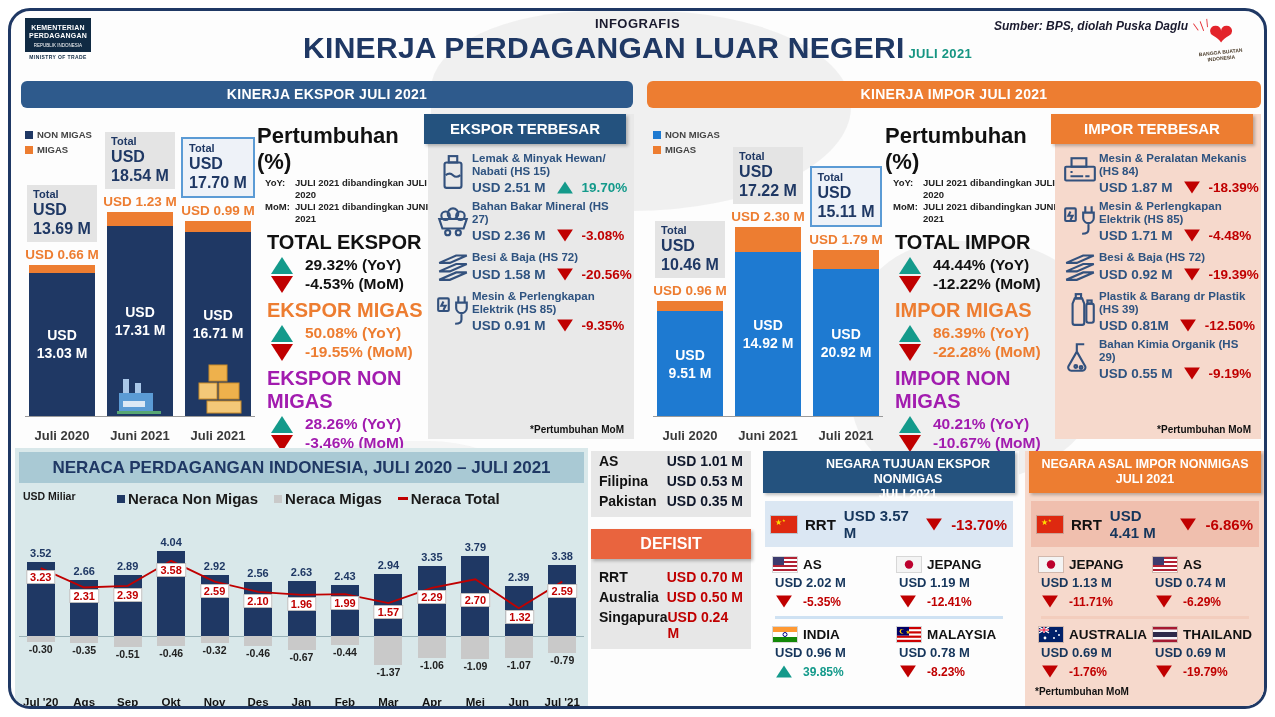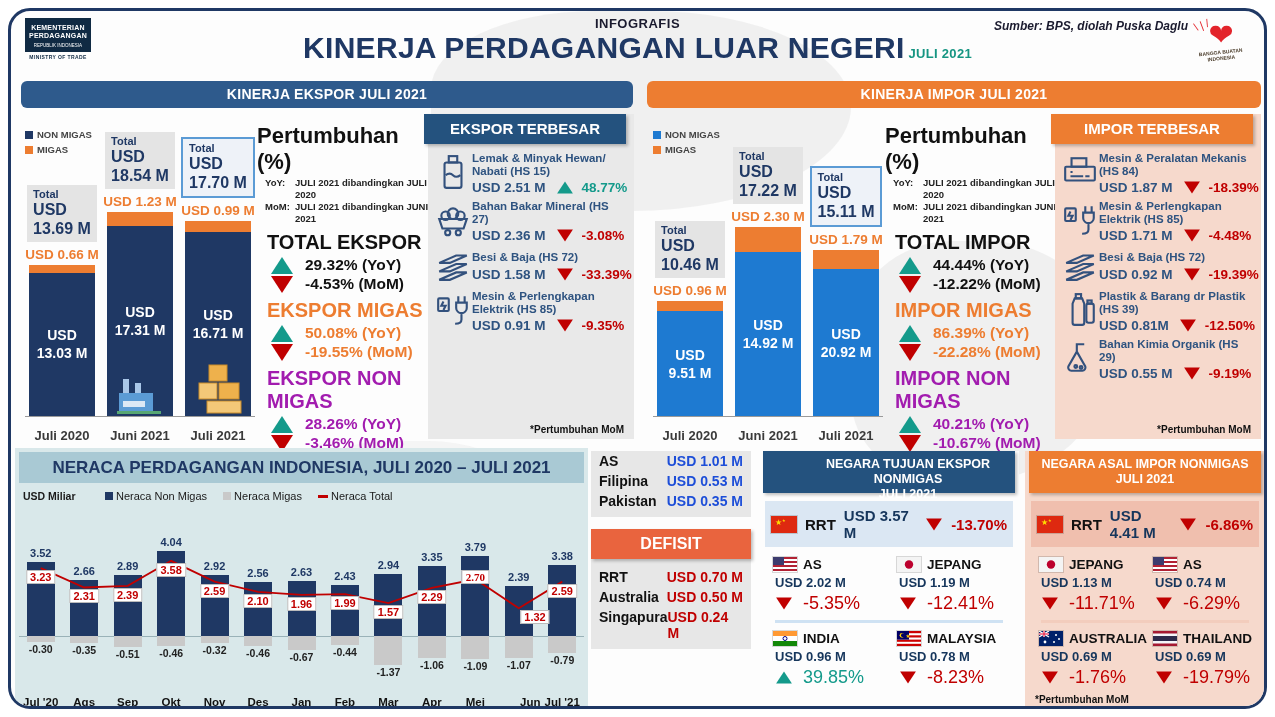--- a/index.html
+++ b/index.html
@@ -76,62 +76,62 @@
   .pval-row { display:flex; align-items:center; margin-top:2px; }
   .pval { font-size:13.5px; font-weight:bold; color:#2e5380; margin-right:8px; white-space:nowrap; }
   .ppct { font-size:13.5px; font-weight:bold; margin-left:6px; }
   .ppct.up { color:#149a8b; } .ppct.down { color:#c00000; }
   .footnote { position:absolute; right:10px; bottom:4px; font-size:10px; font-weight:bold; color:#111; }
 
   
   #balance { position:absolute; left:4px; top:437px; width:573px; height:262px; background:#d9e8ea; }
   #balance-title { position:absolute; left:4px; top:4px; right:4px; height:31px; background:#a9c9d4; color:#1f3864; font-size:17px; font-weight:bold; text-align:center; line-height:31px; }
   #balance-unit { position:absolute; left:8px; top:42px; font-size:10.5px; font-weight:bold; color:#1a1a1a; }
-  #balance-legend { position:absolute; left:90px; top:42px; display:flex; font-size:11px; font-weight:normal; color:#1a1a1a; }
+  #balance-legend { position:absolute; left:102px; top:42px; display:flex; font-size:15px; font-weight:bold; color:#1a1a1a; }
   #balance-legend .li { display:flex; align-items:center; margin-right:16px; }
   #balance-legend .sw { width:8px; height:8px; margin-right:3px; }
   #balance-legend .dash { width:10px; height:3px; margin-right:3px; }
   #balance-plot { position:absolute; left:4px; top:60px; width:565px; height:180px; }
   #balance-plot .nbar { position:absolute; width:28px; }
   .nm-label { position:absolute; width:44px; text-align:center; font-size:11px; font-weight:bold; color:#1f3864; }
   .mg-label { position:absolute; width:44px; text-align:center; font-size:10.5px; font-weight:bold; color:#222; }
   .tot-label { position:absolute; background:#fff; border:1px solid #bbb; color:#c00000; font-size:11px; font-weight:bold; padding:0 3px; transform:translate(-50%,-50%); z-index:4; }
   #balance-xlabels { position:absolute; left:4px; bottom:2px; width:565px; display:flex; }
   #balance-xlabels .xl { text-align:center; font-size:11.5px; font-weight:bold; color:#111; }
 
   
   #sd { position:absolute; left:580px; top:440px; width:160px; }
   .sd-block { margin-bottom:12px; background:#e7e7e7; padding-bottom:6px; }
   .sd-header { height:30px; color:#fff; font-size:16px; font-weight:bold; text-align:center; line-height:30px; margin:0 0 8px; box-shadow:2px 2px 3px rgba(0,0,0,.25); }
   #surplus .sd-header { background:#4a7e8c; }
   #deficit .sd-header { background:#e9643e; }
   .sd-row { display:flex; justify-content:space-between; padding:2px 8px; font-size:14px; font-weight:bold; }
   .sd-row .c { color:#111; }
-  #surplus .v { color:#1d4ed8;text-align:center; } #deficit .v { color:#c00000; }
+  #surplus .v { color:#0f172a;text-align:center; } #deficit .v { color:#c00000; }
 
   
   .country-panel { position:absolute; top:440px; height:262px; }
   #dest-panel { left:748px; width:260px; background:#fdfdfd; }
   #orig-panel { left:1014px; width:240px; background:#f6d9cc; }
   .cp-header { height:42px; color:#fff; font-size:12.5px; font-weight:bold; text-align:center; padding-top:6px; line-height:15px; box-shadow:2px 2px 3px rgba(0,0,0,.25); margin:0 4px; }
   #dest-panel .cp-header { background:#24527e;padding-left:38px; }
   #orig-panel .cp-header { background:#ed7d31; }
   .feat { display:flex; align-items:center; margin:8px 6px 4px; padding:6px 6px; }
   #dest-panel .feat { background:#dbe7f3; }
   #orig-panel .feat { background:#f0bfae; }
   .feat .cname { font-size:15px; font-weight:bold; color:#111; margin:0 8px 0 8px; }
   .feat .cval { font-size:15px; font-weight:bold; color:#16365c; margin-right:8px; }
   .feat .cpct { font-size:15px; font-weight:bold; color:#c00000; margin-left:6px; }
   .cgrid { display:flex; flex-wrap:wrap; padding:0 6px; }
   .citem { width:50%; padding:6px 2px 4px 8px; }
   .citem .crow1 { display:flex; align-items:center; }
   .citem .cname { font-size:13.5px; font-weight:bold; color:#111; margin-left:6px; }
   .citem .cval { font-size:13px; font-weight:bold; color:#16365c; margin:3px 0 3px 2px; }
   .citem .cpct-row { display:flex; align-items:center; }
-  .citem .cpct { font-size:18px; font-weight:normal; margin-left:8px; }
+  .citem .cpct { font-size:12px; font-weight:bold; margin-left:8px; }
   .cpct.down { color:#c00000; } .cpct.up { color:#149a8b; }
   .divider { height:3px; margin:2px 10px; }
   #dest-panel .divider { background:#cfe2f3; }
   #orig-panel .divider { background:#f3cdbd; }
   .cp-foot { font-size:10px; font-weight:bold; color:#111; padding:2px 0 0 10px; }
   .flag { flex:none; box-shadow:0 0 0 1px rgba(0,0,0,.15); }
 </style>
 </head>
 <body>
 
@@ -285,21 +285,21 @@
       <span class="picon"><svg width="34" height="36" viewBox="0 0 32 34" fill="none" stroke="#33517d" stroke-width="2">
             <rect x="12" y="2" width="8" height="6"></rect>
             <rect x="8" y="8" width="16" height="24" rx="2"></rect>
             <path d="M9 20 q4 -3 7 0 t7 0"></path>
           </svg></span>
       <div class="pbody">
         <div class="pname">Lemak &amp; Minyak Hewan/ Nabati (HS 15)</div>
         <div class="pval-row">
             <span class="pval">USD 2.51 M</span>
             <span class="tri sm tri-up"></span>
-            <span class="ppct up">48.77%</span>
+            <span class="ppct up">19.70%</span>
           </div>
       </div>
     </div>
     <div class="prod">
       <span class="picon"><svg width="36" height="34" viewBox="0 0 34 32" fill="none" stroke="#33517d" stroke-width="2">
             <circle cx="10" cy="12" r="4"></circle>
             <circle cx="17" cy="10" r="5"></circle>
             <circle cx="24" cy="12" r="4"></circle>
             <path d="M4 15 h26 l-3 9 H7 z"></path>
             <circle cx="12" cy="28" r="2.4"></circle>
@@ -318,21 +318,21 @@
       <span class="picon"><svg width="36" height="34" viewBox="0 0 34 32" fill="none" stroke="#33517d" stroke-width="2">
             <path d="M4 14 l16 -7 h10 l-16 7 z"></path>
             <path d="M4 22 l16 -7 h10 l-16 7 z"></path>
             <path d="M4 30 l16 -7 h10 l-16 7 z"></path>
           </svg></span>
       <div class="pbody">
         <div class="pname">Besi &amp; Baja (HS 72)</div>
         <div class="pval-row">
             <span class="pval">USD 1.58 M</span>
             <span class="tri sm tri-down"></span>
-            <span class="ppct down">-33.39%</span>
+            <span class="ppct down">-20.56%</span>
           </div>
       </div>
     </div>
     <div class="prod">
       <span class="picon"><svg width="36" height="36" viewBox="0 0 34 34" fill="none" stroke="#33517d" stroke-width="2">
             <rect x="3" y="6" width="10" height="12" rx="1"></rect>
             <path d="M8 9 l-2 4 h4 l-2 4"></path>
             <path d="M22 4 v6 M28 4 v6 M20 10 h10 v5 a5 5 0 0 1 -10 0 z M25 20 v6 q0 4 -6 4"></path>
           </svg></span>
       <div class="pbody">
@@ -611,37 +611,37 @@
         <div class="tot-label" style="left: 21.7308px; top: 69.17px;">3.23</div>
         <div class="tot-label" style="left: 65.1923px; top: 88.49px;">2.31</div>
         <div class="tot-label" style="left: 108.654px; top: 86.81px;">2.39</div>
         <div class="tot-label" style="left: 152.115px; top: 61.82px;">3.58</div>
         <div class="tot-label" style="left: 195.577px; top: 82.61px;">2.59</div>
         <div class="tot-label" style="left: 239.038px; top: 92.9px;">2.10</div>
         <div class="tot-label" style="left: 282.5px; top: 95.84px;">1.96</div>
         <div class="tot-label" style="left: 325.962px; top: 95.21px;">1.99</div>
         <div class="tot-label" style="left: 369.423px; top: 104.03px;">1.57</div>
         <div class="tot-label" style="left: 412.885px; top: 88.91px;">2.29</div>
-        <div class="tot-label" style="left: 456.346px; top: 69px; font-family: Liberation Serif, serif;">2.70</div>
-        <div class="tot-label" style="left: 516px; top: 109.28px;">1.32</div>
+        <div class="tot-label" style="left: 456.346px; top: 92px;">2.70</div>
+        <div class="tot-label" style="left: 501px; top: 109.28px;">1.32</div>
         <div class="tot-label" style="left: 543.269px; top: 82.61px;">2.59</div>
       </div>
     <div id="balance-xlabels">
         <div class="xl" style="width: 43.4615px;">Jul '20</div>
         <div class="xl" style="width: 43.4615px;">Ags</div>
         <div class="xl" style="width: 43.4615px;">Sep</div>
         <div class="xl" style="width: 43.4615px;">Okt</div>
         <div class="xl" style="width: 43.4615px;">Nov</div>
         <div class="xl" style="width: 43.4615px;">Des</div>
         <div class="xl" style="width: 43.4615px;">Jan</div>
         <div class="xl" style="width: 43.4615px;">Feb</div>
         <div class="xl" style="width: 43.4615px;">Mar</div>
         <div class="xl" style="width: 43.4615px;">Apr</div>
         <div class="xl" style="width: 43.4615px;">Mei</div>
-        <div class="xl" style="width: 43.4615px; text-align: right;">Jun</div>
+        <div class="xl" style="width: 43.4615px;">Jun</div>
         <div class="xl" style="width: 43.4615px;">Jul '21</div>
       </div>
   </div>
 
   <div id="sd">
     <div class="sd-block" id="surplus">
       <div class="sd-row">
           <span class="c">AS</span>
           <span class="v">USD 1.01 M</span>
         </div>

